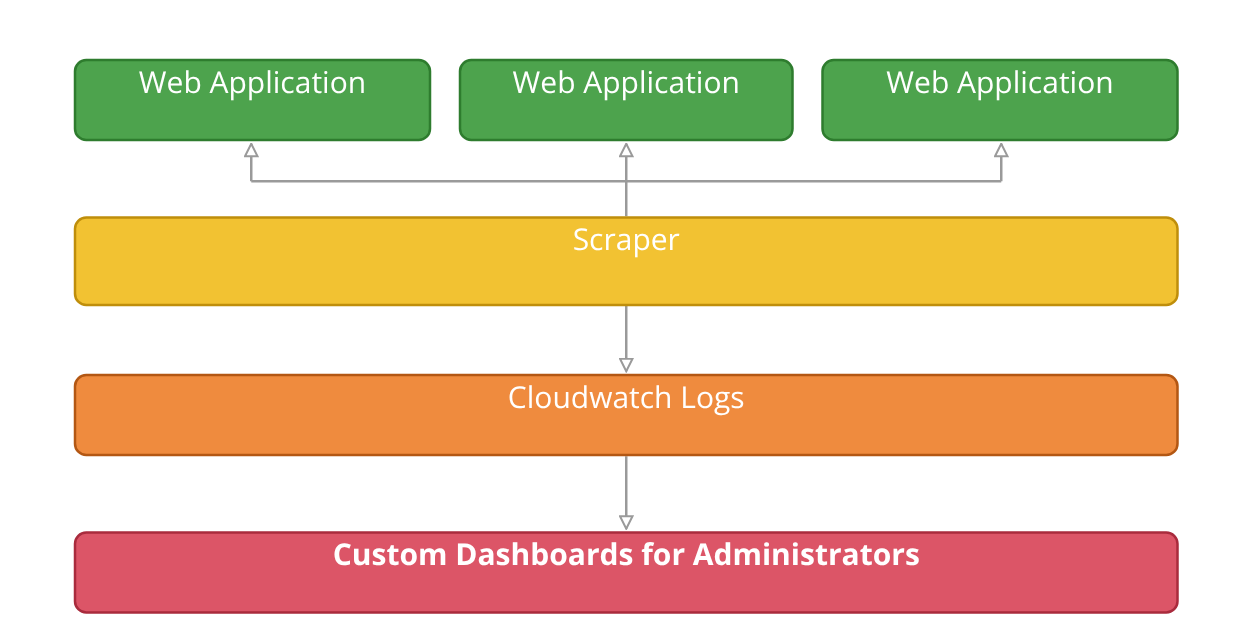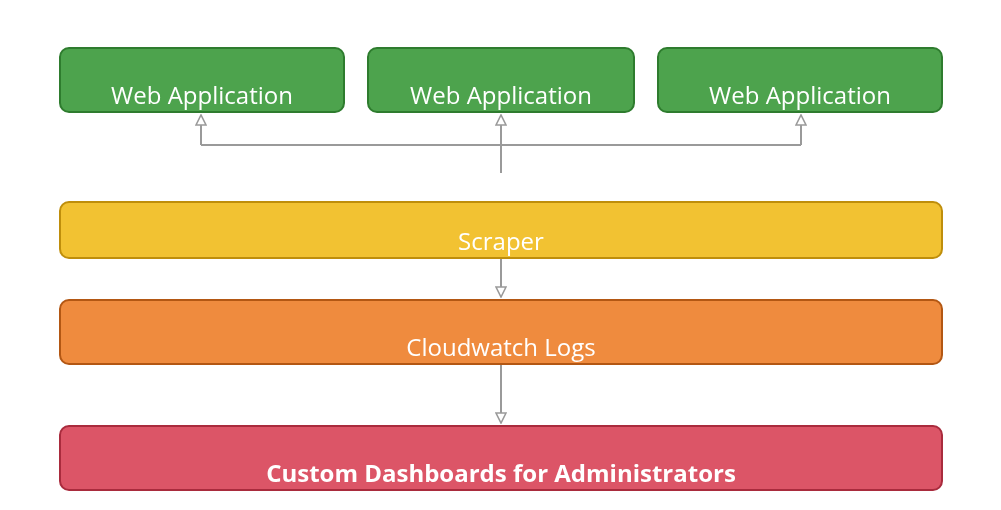--- a/index.html
+++ b/index.html
@@ -6,21 +6,21 @@
   body {
     font-family: -apple-system, BlinkMacSystemFont, "Segoe UI", "Open Sans", sans-serif;
     background: #ffffff;
     width: 1001px;
     height: 510px;
     position: relative;
   }
   .node {
     position: absolute;
     display: flex;
-    align-items: flex-end;
+    align-items: flex-start;
     justify-content: center;
     border-radius: 10px;
     border-width: 2px;
     border-style: solid;
     color: #ffffff;
     font-size: 24px;
     font-weight: 400;
   }
   svg.connectors {
     position: absolute;
@@ -61,21 +61,21 @@
 </div>
 
 <div class="node" style="left:367px; top:47px; width:268px; height:66px; background:#4da34d; border-color:#2e7c2e;">
   <span>Web Application</span>
 </div>
 
 <div class="node" style="left:657px; top:47px; width:286px; height:66px; background:#4da34d; border-color:#2e7c2e;">
   <span>Web Application</span>
 </div>
 
-<div class="node" style="left:59px; top:173px; width:884px; height:58px; background:#f2c232; border-color:#bf8e0b;margin-top:28px;">
+<div class="node" style="left:59px; top:173px; width:884px; height:72px; background:#f2c232; border-color:#bf8e0b;">
   <span>Scraper</span>
 </div>
 
 <div class="node" style="left:59px; top:299px; width:884px; height:66px; background:#ef8b3e; border-color:#b35713;">
   <span>Cloudwatch Logs</span>
 </div>
 
 <div class="node" style="left:59px; top:425px; width:884px; height:66px; background:#dc5567; border-color:#a92b3d;font-weight:bold;">
   <span>Custom Dashboards for Administrators</span>
 </div>

